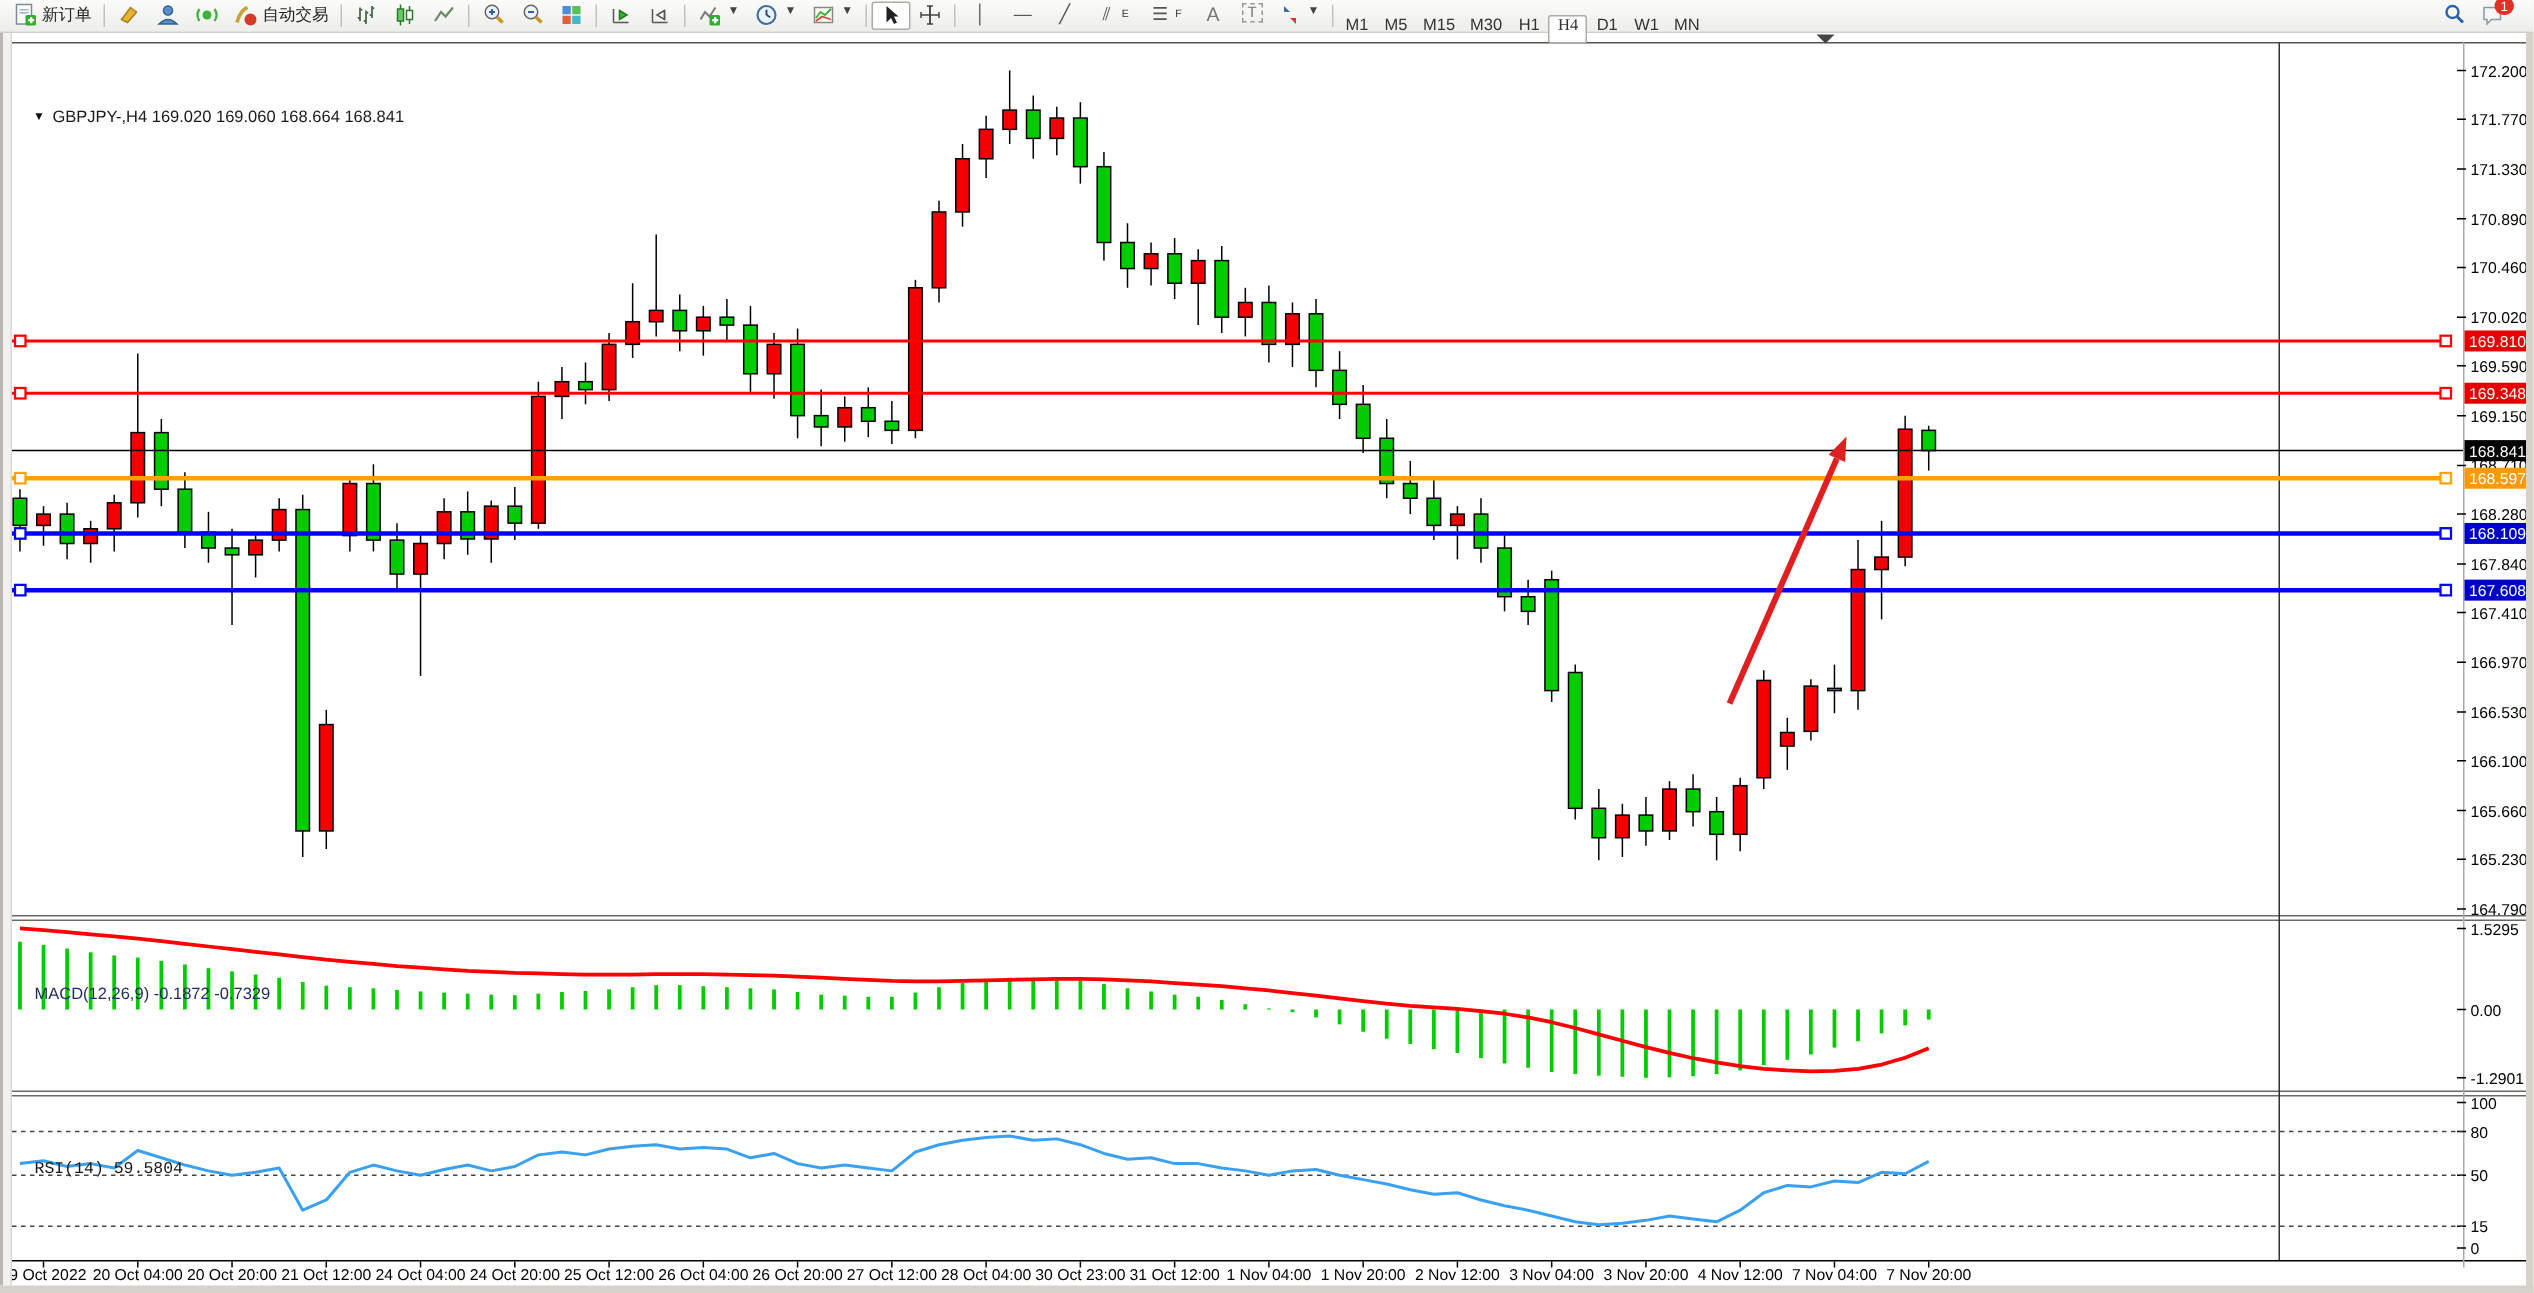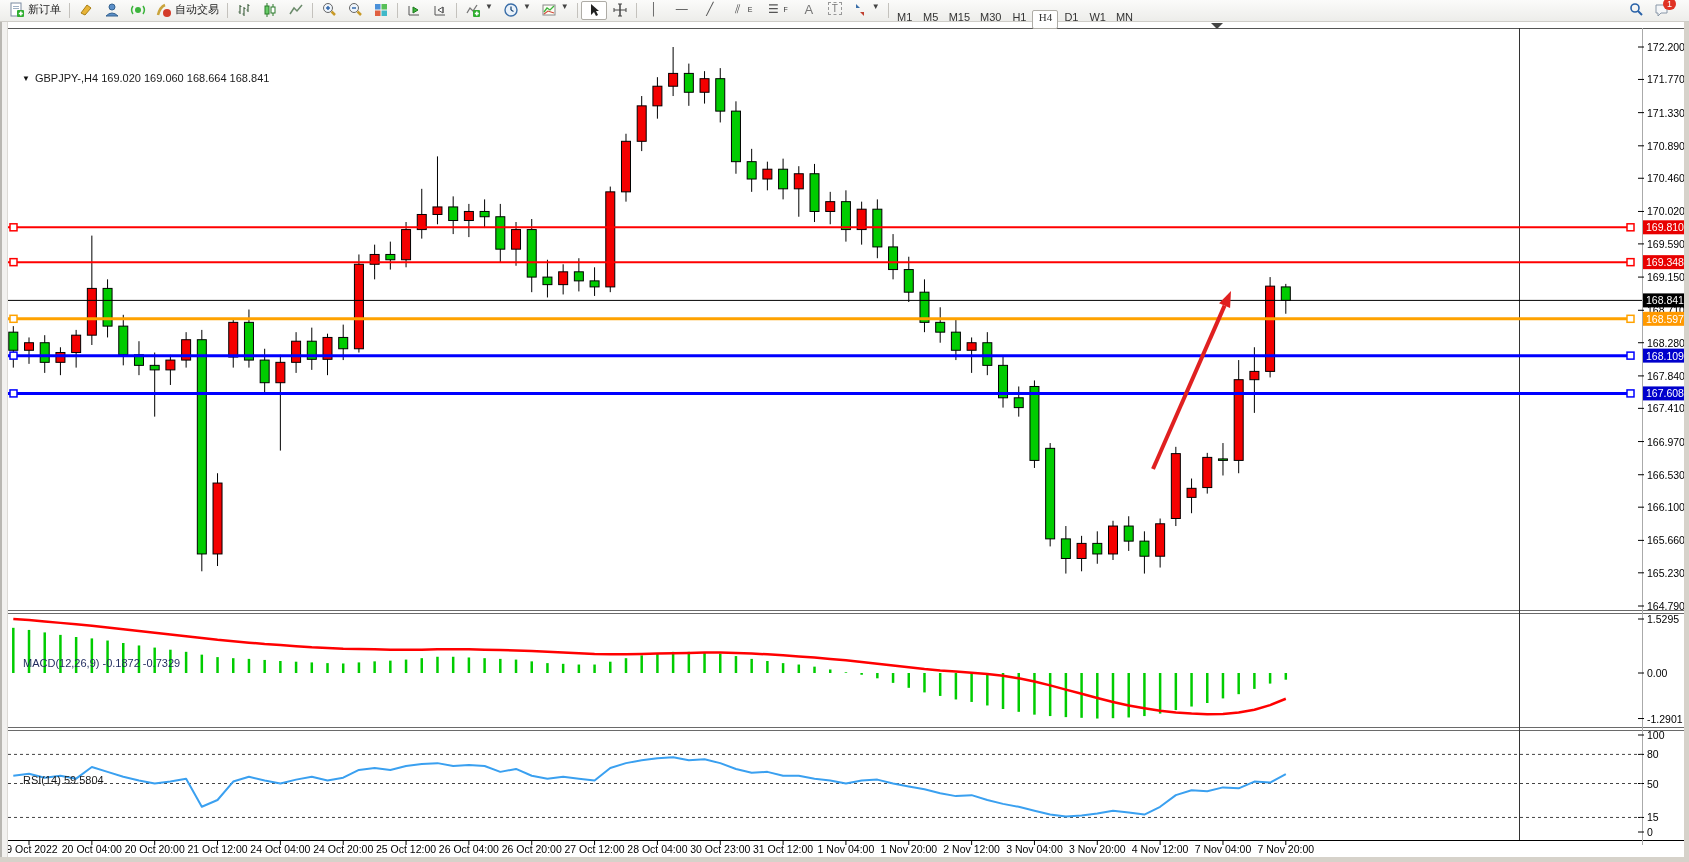--- a/index.html
+++ b/index.html
@@ -20,21 +20,21 @@
   .spacer { flex:1; }
   .badge { position:absolute; top:-4px; right:-6px; background:#e03224; color:#fff;
            font-size:9px; border-radius:7px; padding:0 4px; height:12px; line-height:12px; }
   .subletter { font-size:7px; color:#333; position:relative; top:4px; left:-2px; }
   
   #chartwin { position:absolute; top:22px; left:12px; width:1689px; height:723px; background:#fff;margin-top:20px; }
   #chart-svg { position:absolute; top:0; left:0; z-index:5; }
   .legend { position:absolute; z-index:10; font-size:11px; color:#1a1a1a; white-space:nowrap; }
   #legend-main  { left:10px; top:30px; }
   #legend-macd  { left:11px; top:615px; color:#1f2a5e; }
-  #legend-rsi   { left:11px; top:732px; color:#1a1a1a; }
+  #legend-rsi   { left:11px; top:732px; color:#1a1a1a;font-family:Liberation Mono, monospace; }
   .tri { display:inline-block; font-size:8px; color:#111; margin-right:5px; position:relative; top:-1px; }
   .region { position:absolute; z-index:8; background:transparent; }
   .edge-right { position:absolute; top:22px; left:1684px; width:5px; height:840px;
                 background:#d6d2ca; z-index:9; }
   .edge-bottom { position:absolute; top:857px; left:0px; width:1689px; height:5px;
                  background:#d6d2ca; z-index:9; }
   .edge-left { position:absolute; top:22px; left:0; width:8px; height:835px; z-index:9;
                border-left:2px solid #b9b7b2; border-right:1px solid #dcdad6; background:#f2f1ef; }
 </style>
 </head>

